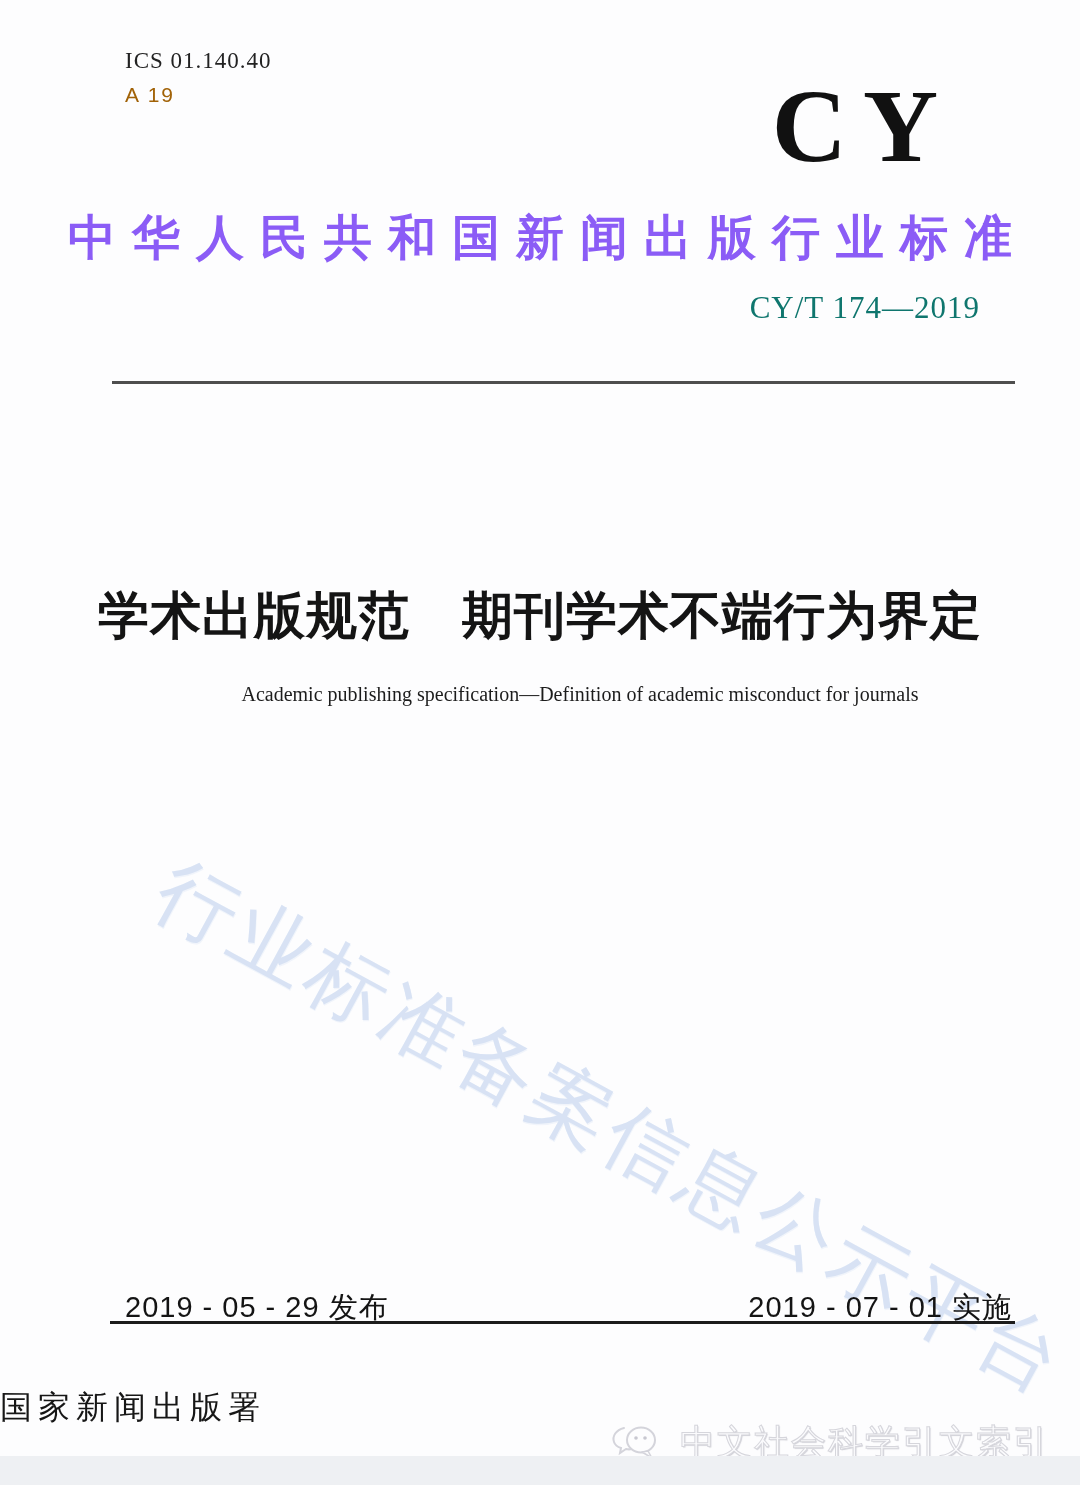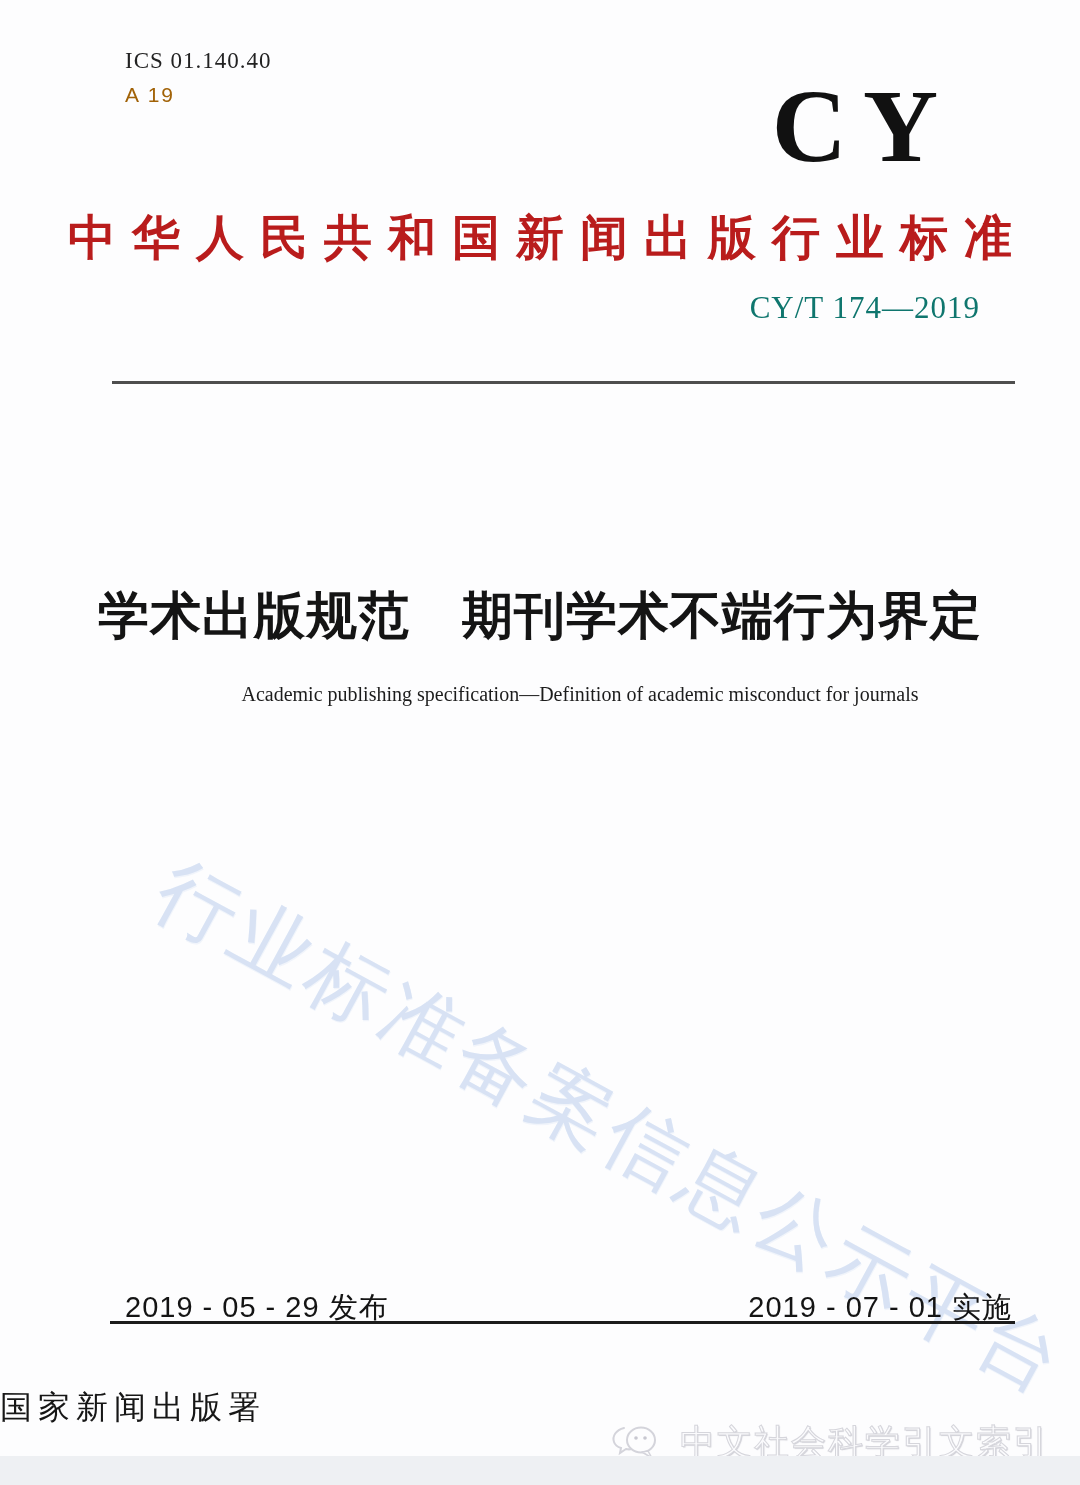--- a/index.html
+++ b/index.html
@@ -31,21 +31,21 @@
     letter-spacing: 16px; margin-right: -16px; color: #111;
   }
 
   
   .category-title {
     position: absolute; top: 206px; left: 0; width: 100%;
     text-align: center;
   }
   .category-title span {
     display: inline-block;
-    font-size: 48px; font-weight: bold; color: #b91c1c;
+    font-size: 48px; font-weight: bold; color: #8b5cf6;
     letter-spacing: 16px; margin-right: -16px;
     white-space: nowrap;
   }
 
   
   .standard-code {
     position: absolute; top: 290px; right: 100px;
     font-family: "Liberation Serif", "DejaVu Serif", serif;
     font-size: 31px; color: #0f766e; letter-spacing: 1px;
   }

